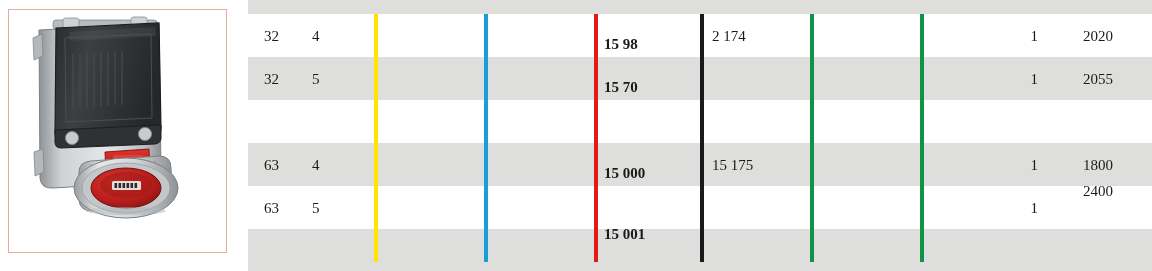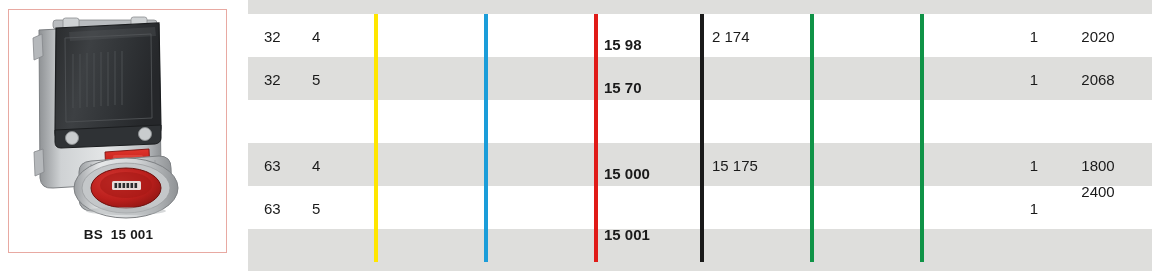--- a/index.html
+++ b/index.html
@@ -62,20 +62,21 @@
   }
 
   
   #table-area {
     position: absolute;
     left: 248px;
     top: 0;
     width: 904px;
     height: 271px;
     background: #a3a3a3;
+    font-family: Liberation Serif, serif;
   }
 
   .row-band {
     position: absolute;
     left: 0;
     width: 904px;
   }
   .band-grey  { background: #dededc; }
   .band-white { background: #ffffff; }
 
@@ -204,21 +205,20 @@
           <rect x="109.5" y="171" width="2.6" height="5"></rect>
           <rect x="113.5" y="171" width="2.6" height="5"></rect>
           <rect x="117.5" y="171" width="2.6" height="5"></rect>
           <rect x="121.5" y="171" width="2.6" height="5"></rect>
           <rect x="125.5" y="171" width="2.6" height="5"></rect>
         </g>
 
         <ellipse cx="117" cy="199" rx="40" ry="4" fill="#b0b3b5" opacity="0.5"></ellipse>
       </svg>
 
-      <div id="product-caption">BS  15 001</div>
     </div>
   </div>
 
   <div id="table-area">
 
     <div class="row-band band-grey" style="top:0px;   height:14px;"></div>
     <div class="row-band band-white" style="top:14px;  height:43px;"></div>
     <div class="row-band band-grey" style="top:57px;  height:43px;"></div>
     <div class="row-band band-white" style="top:100px; height:43px;"></div>
     <div class="row-band band-grey" style="top:143px; height:43px;"></div>
@@ -240,21 +240,21 @@
       <div class="cell r-qty" style="top:29px;">1</div>
       <div class="cell r-wt" style="top:29px;">2020</div>
     </div>
 
     <div>
       <div class="cell r-amp" style="top:72px;">32</div>
       <div class="cell r-pole" style="top:72px;">5</div>
       <div class="cell r-ref bold" style="top:72px;">15 70</div>
       <div class="cell r-alt" style="top:72px;"></div>
       <div class="cell r-qty" style="top:72px;">1</div>
-      <div class="cell r-wt" style="top:72px;">2068</div>
+      <div class="cell r-wt" style="top:72px;">2055</div>
     </div>
 
     <div>
       <div class="cell r-amp" style="top:115px;"></div>
       <div class="cell r-pole" style="top:115px;"></div>
       <div class="cell r-ref bold" style="top:115px;"></div>
       <div class="cell r-alt" style="top:115px;"></div>
       <div class="cell r-qty" style="top:115px;"></div>
       <div class="cell r-wt" style="top:115px;"></div>
     </div>

